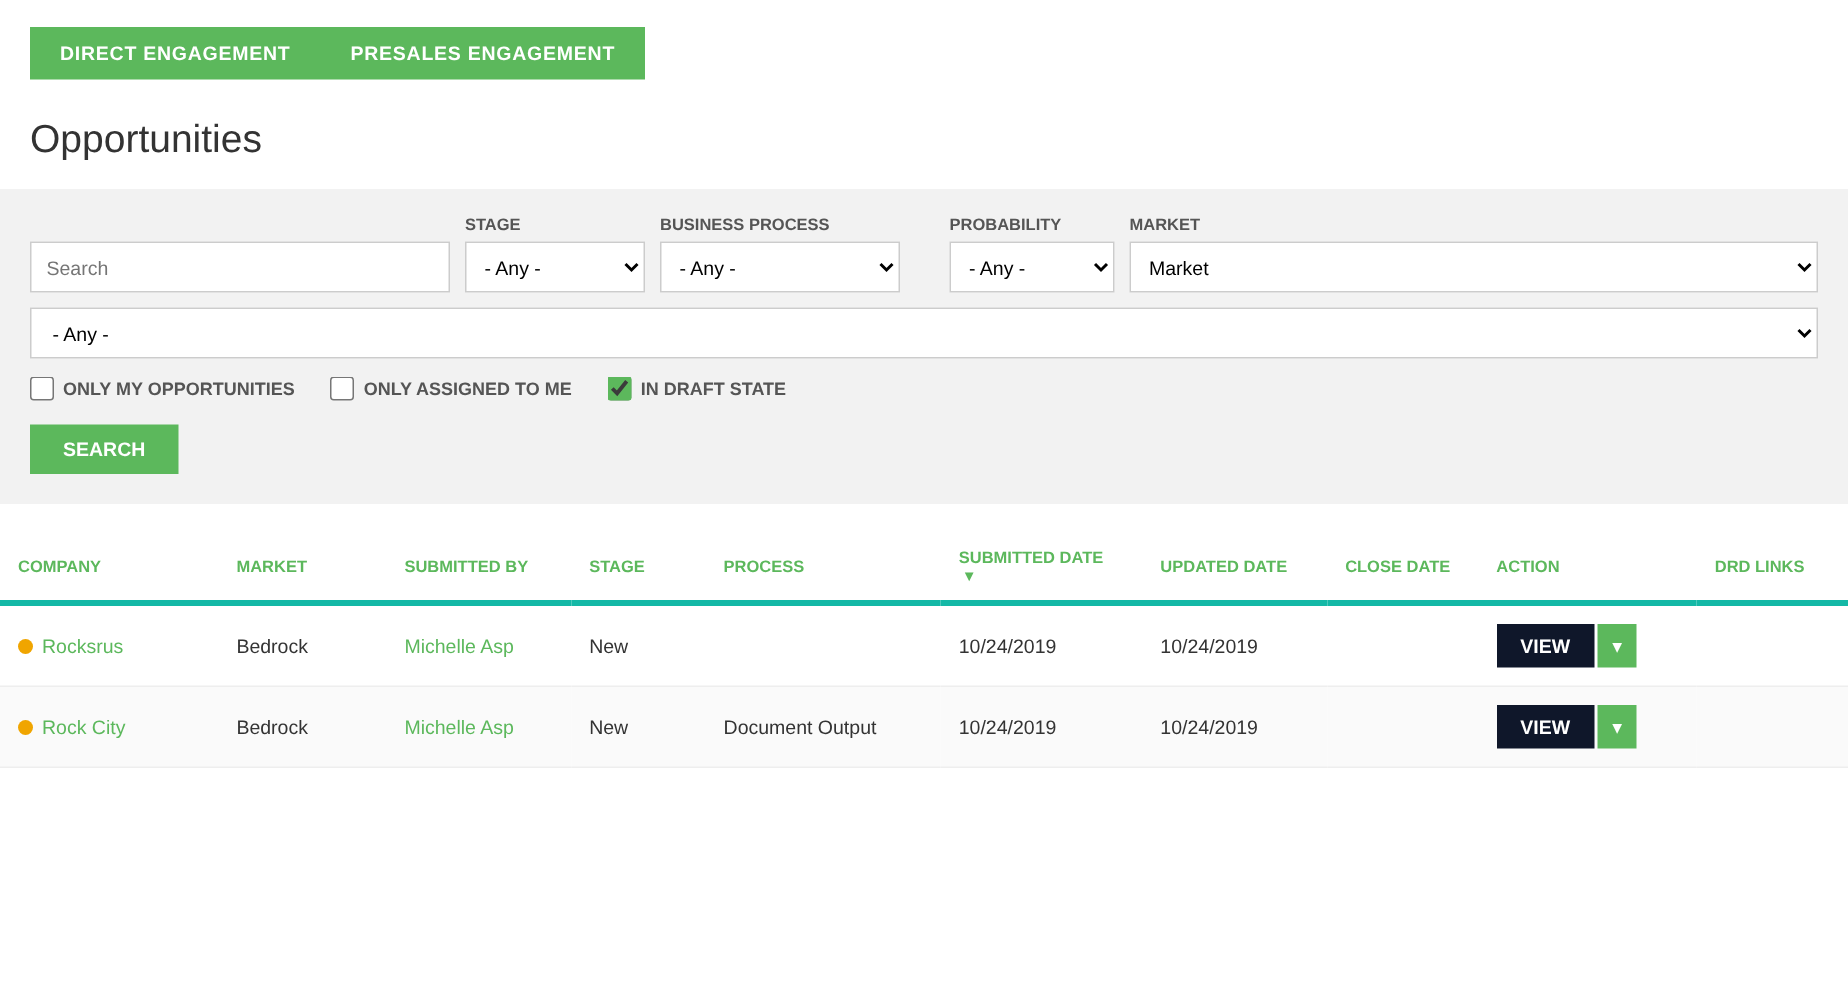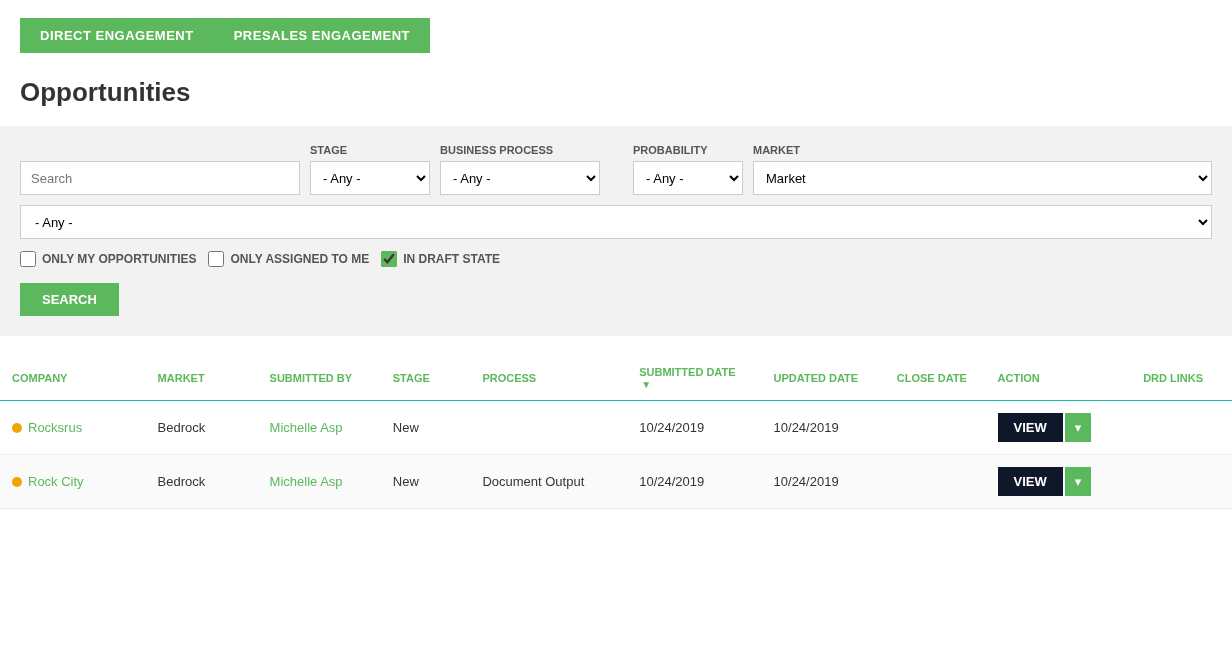--- a/index.html
+++ b/index.html
@@ -5,21 +5,21 @@
     * { box-sizing: border-box; margin: 0; padding: 0; }
     body { font-family: Arial, sans-serif; font-size: 13px; background: #fff; color: #333; }
 
     .top-buttons { display: flex; gap: 0; padding: 18px 20px; }
     .top-btn {
       background: #5cb85c; color: #fff; border: none; padding: 10px 20px;
       font-size: 13px; font-weight: bold; cursor: pointer; text-transform: uppercase;
       letter-spacing: 0.5px;
     }
 
-    .page-title { padding: 6px 20px 18px 20px; font-size: 26px; font-weight: 700; color: #333; }
+    .page-title { padding: 6px 20px 18px 20px; font-size: 26px; font-weight: 400; color: #333; }
 
     .filter-panel { background: #f2f2f2; margin: 0 0 0 0; padding: 18px 20px 20px 20px; }
 
     .filter-row1 { display: flex; align-items: flex-end; gap: 10px; margin-bottom: 10px; }
     .filter-group { display: flex; flex-direction: column; }
     .filter-label { font-size: 11px; font-weight: bold; color: #555; margin-bottom: 5px; text-transform: uppercase; }
 
     .filter-search { flex: 0 0 280px; }
     .filter-search input {
       width: 100%; padding: 7px 10px; border: 1px solid #ccc; font-size: 13px;
@@ -36,32 +36,32 @@
       height: 34px; background: #fff; appearance: auto;
     }
 
     .filter-row2 { margin-bottom: 12px; }
     .filter-row2 .filter-label { margin-bottom: 5px; }
     .anticipated-select {
       width: 100%; padding: 7px 10px; border: 1px solid #ccc; font-size: 13px;
       height: 34px; background: #fff; appearance: auto;
     }
 
-    .filter-checkboxes { display: flex; gap: 12px; margin-bottom: 16px; }
+    .filter-checkboxes { display: flex; gap: 24px; margin-bottom: 16px; }
     .check-item { display: flex; align-items: center; gap: 6px; font-size: 12px; font-weight: bold; color: #555; text-transform: uppercase; }
     .check-item input[type=checkbox] { width: 16px; height: 16px; }
     .check-item input[type=checkbox].green-check { accent-color: #5cb85c; }
 
     .search-btn {
       background: #5cb85c; color: #fff; border: none; padding: 9px 22px;
       font-size: 13px; font-weight: bold; cursor: pointer; text-transform: uppercase;
     }
 
     .results-table { width: 100%; border-collapse: collapse; margin-top: 20px; }
-    .results-table thead tr { border-bottom: 1px solid #14b8a6; }
+    .results-table thead tr { border-bottom: 4px solid #14b8a6; }
     .results-table th {
       padding: 10px 12px; font-size: 11px; font-weight: bold; color: #5cb85c;
       text-align: left; text-transform: uppercase; cursor: pointer;
     }
     .results-table th .sort-arrow { color: #5cb85c; font-size: 10px; margin-left: 2px; }
 
     .results-table tbody tr { border-bottom: 1px solid #eee; }
     .results-table tbody tr:nth-child(even) { background: #fafafa; }
     .results-table tbody tr:nth-child(odd) { background: #fff; }
     .results-table td { padding: 12px 12px; font-size: 13px; vertical-align: middle; }

